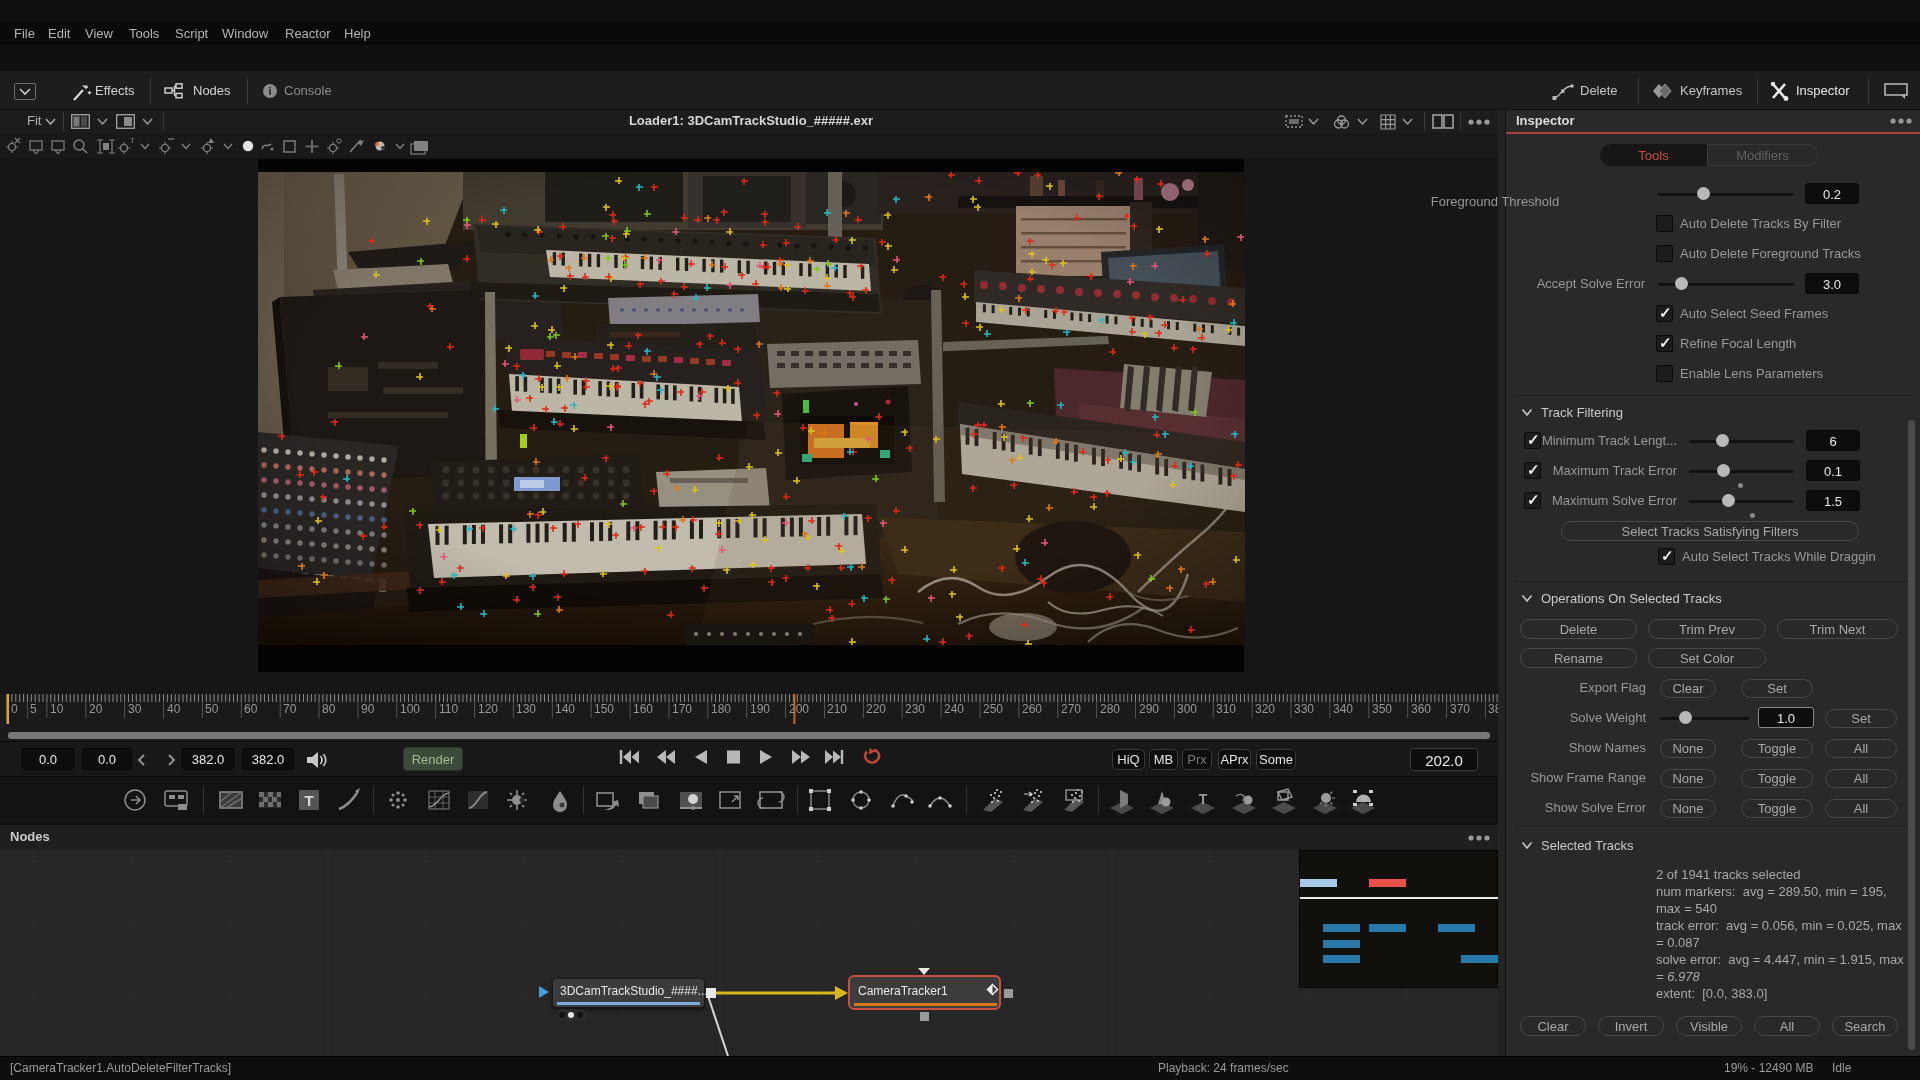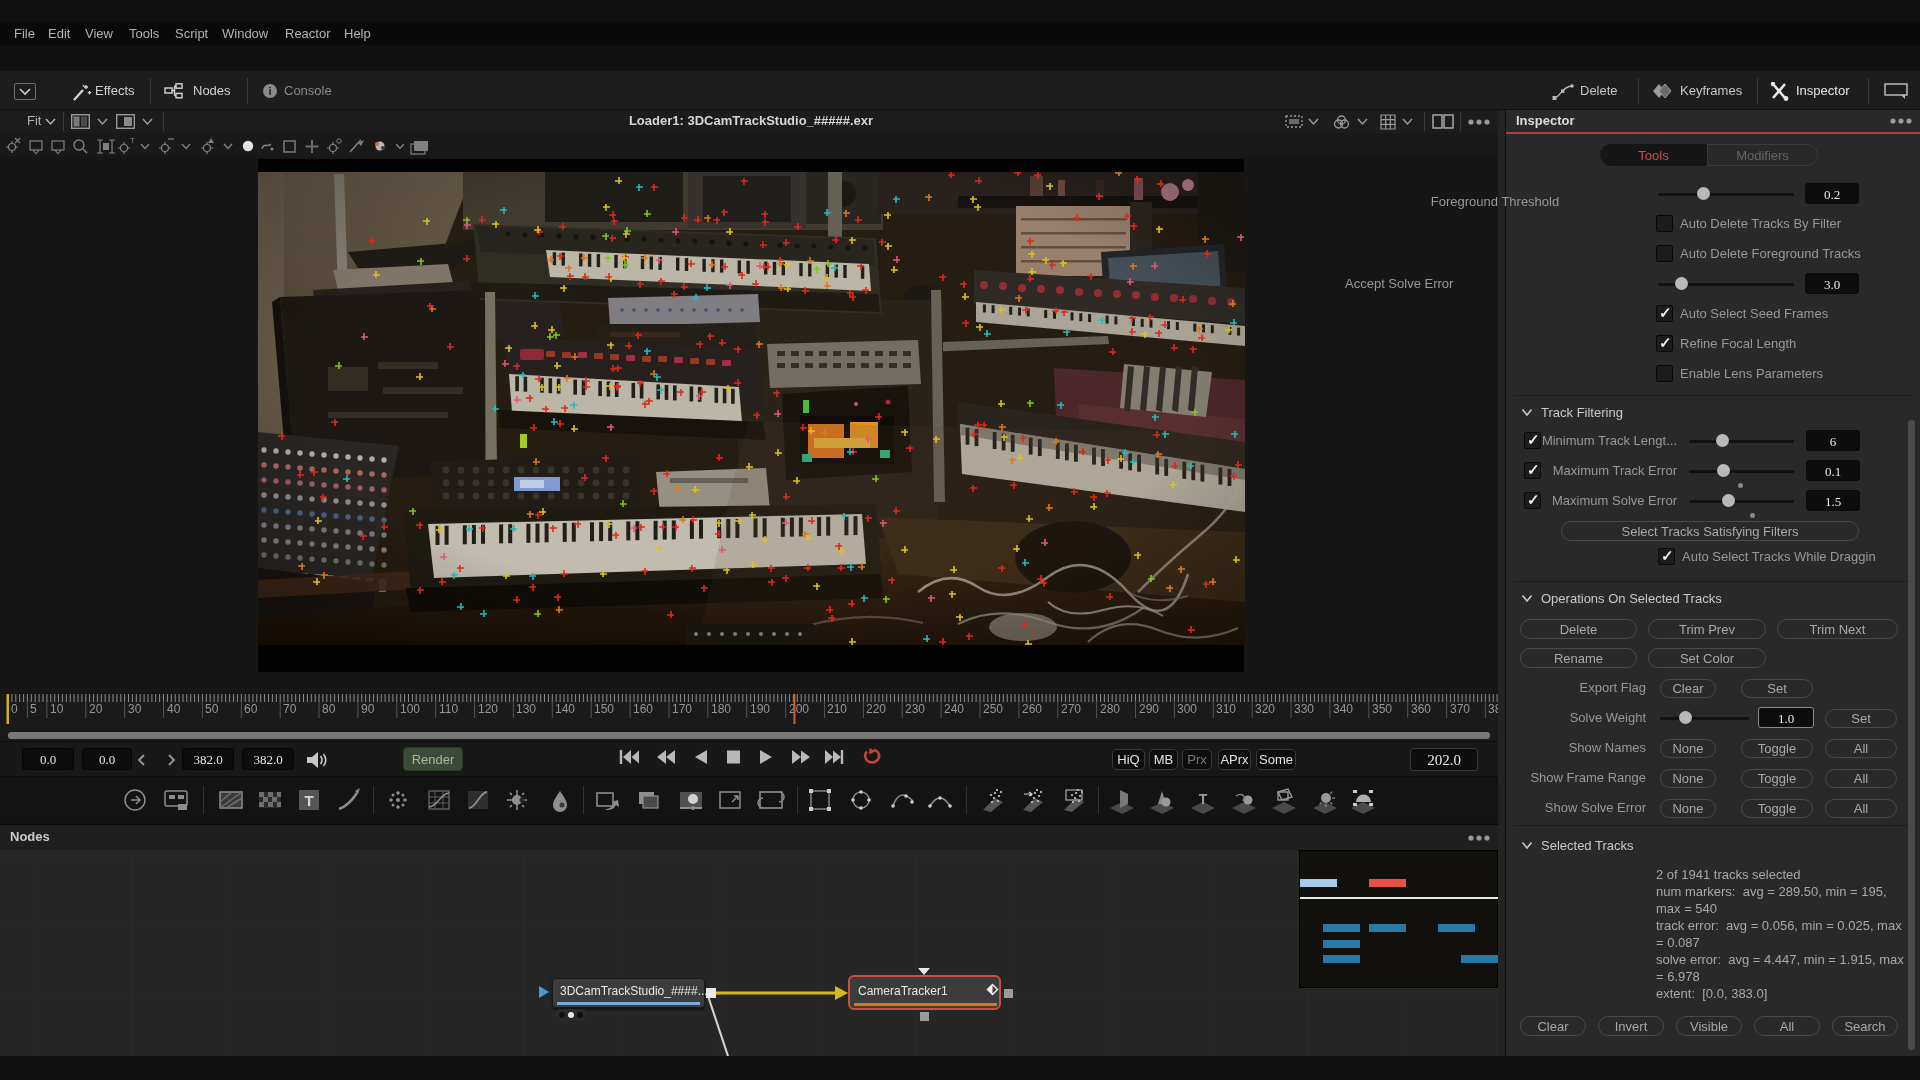--- a/index.html
+++ b/index.html
@@ -1,19 +1,19 @@
 <!DOCTYPE html>
 <html><head><meta charset="utf-8">
 <style>
 *{margin:0;padding:0;box-sizing:border-box;font-family:"Liberation Sans",sans-serif;}
 html,body{width:1920px;height:1080px;overflow:hidden;background:#101010;}
 .abs{position:absolute;}
 #page{position:relative;width:1920px;height:1080px;}
 .pill{position:absolute;border:1px solid #494949;border-radius:10px;color:#a9a9a9;font-size:13px;text-align:center;background:transparent;}
-.vbox{position:absolute;background:#0d0d0d;border:1px solid #050505;border-radius:3px;color:#e8e8e8;font-size:13px;text-align:center;font-family:Liberation Serif, serif;}
+.vbox{position:absolute;background:#0d0d0d;border:1px solid #050505;border-radius:3px;color:#e8e8e8;font-size:13px;text-align:center;}
 .ck{position:absolute;width:17px;height:17px;background:#1c1c1c;border:1px solid #090909;border-radius:2px;}
 .ck.on::after{content:"\2713";position:absolute;left:2px;top:-2px;color:#f0f0f0;font-size:15px;font-weight:bold;}
 .lbl{position:absolute;color:#989898;font-size:13px;white-space:nowrap;}
 .sect{position:absolute;color:#c9c9c9;font-size:13px;white-space:nowrap;}
 .strack{position:absolute;height:3px;background:#111111;border-radius:2px;}
 .sdot{position:absolute;width:13px;height:13px;border-radius:50%;background:#b9b9b9;}
 .sep{position:absolute;width:1px;background:#3a3a3a;}
 </style></head><body>
 <div id="page">
 
@@ -1418,21 +1418,21 @@
       <div class="abs" style="left:94px;top:34px;width:107px;height:22px;background:#161616;border:1px solid #161616;border-radius:11px 0 0 11px;color:#c65048;font-size:13px;text-align:center;line-height:21px;">Tools</div>
       <div class="abs" style="left:201px;top:34px;width:111px;height:22px;border:1px solid #3a3a3a;border-radius:0 11px 11px 0;color:#636363;font-size:13px;text-align:center;line-height:21px;">Modifiers</div>
       <div class="lbl" style="left:-161px;top:84px;width:300px;text-align:center;">Foreground Threshold</div>
       <div class="strack" style="left:152px;top:83px;width:136px;"></div>
       <div class="sdot" style="left:191px;top:77px;"></div>
       <div class="vbox" style="left:299px;top:73px;width:54px;height:21px;line-height:21px;border-color:#0a0a0a;">0.2</div>
       <div class="ck" style="left:150px;top:105px;"></div>
       <div class="lbl" style="left:174px;top:106px;">Auto Delete Tracks By Filter</div>
       <div class="ck" style="left:150px;top:135px;"></div>
       <div class="lbl" style="left:174px;top:136px;">Auto Delete Foreground Tracks</div>
-      <div class="lbl" style="left:-161px;top:166px;width:300px;text-align:left;">Accept Solve Error</div>
+      <div class="lbl" style="left:-161px;top:166px;width:300px;text-align:right;">Accept Solve Error</div>
       <div class="strack" style="left:152px;top:173px;width:136px;"></div>
       <div class="sdot" style="left:169px;top:167px;"></div>
       <div class="vbox" style="left:299px;top:163px;width:54px;height:21px;line-height:21px;border-color:#0a0a0a;">3.0</div>
       <div class="ck on" style="left:150px;top:195px;"></div>
       <div class="lbl" style="left:174px;top:196px;text-align:right;">Auto Select Seed Frames</div>
       <div class="ck on" style="left:150px;top:225px;"></div>
       <div class="lbl" style="left:174px;top:226px;">Refine Focal Length</div>
       <div class="ck" style="left:150px;top:255px;"></div>
       <div class="lbl" style="left:174px;top:256px;">Enable Lens Parameters</div>
       <div class="abs" style="left:8px;top:285px;width:398px;height:1px;background:#1e1e1e;"></div>
@@ -1494,21 +1494,27 @@
       <svg class="abs" style="left:15px;top:731px" width="12" height="9" viewBox="0 0 12 9">
         <path d="M1.5 1.5 L6 7 L10.5 1.5" fill="none" stroke="#c9c9c9" stroke-width="1.6"></path>
       </svg>
       <div class="sect" style="left:35px;top:728px;">Selected Tracks</div>
       <div class="abs" style="left:150px;top:757px;color:#a8a8a8;font-size:13px;white-space:nowrap;">2 of 1941 tracks selected</div>
       <div class="abs" style="left:150px;top:774px;color:#a8a8a8;font-size:13px;white-space:nowrap;">num markers:&nbsp; avg = 289.50, min = 195,</div>
       <div class="abs" style="left:150px;top:791px;color:#a8a8a8;font-size:13px;white-space:nowrap;">max = 540</div>
       <div class="abs" style="left:150px;top:808px;color:#a8a8a8;font-size:13px;white-space:nowrap;">track error:&nbsp; avg = 0.056, min = 0.025, max</div>
       <div class="abs" style="left:150px;top:825px;color:#a8a8a8;font-size:13px;white-space:nowrap;">= 0.087</div>
       <div class="abs" style="left:150px;top:842px;color:#a8a8a8;font-size:13px;white-space:nowrap;">solve error:&nbsp; avg = 4.447, min = 1.915, max</div>
-      <div class="abs" style="left:150px;top:859px;color:#a8a8a8;font-size:13px;white-space:nowrap;">= 6.978</div>
+      <div class="abs" style="left:150px;top:859px;color:#a8a8a8;font-size:13px;white-space:nowrap;font-style:italic;">= 6.978</div>
       <div class="abs" style="left:150px;top:876px;color:#a8a8a8;font-size:13px;white-space:nowrap;">extent:&nbsp; [0.0, 383.0]</div>
       <div class="pill" style="left:14px;top:906px;width:66px;height:20px;line-height:19px;">Clear</div>
       <div class="pill" style="left:92px;top:906px;width:66px;height:20px;line-height:19px;">Invert</div>
       <div class="pill" style="left:170px;top:906px;width:66px;height:20px;line-height:19px;">Visible</div>
       <div class="pill" style="left:248px;top:906px;width:66px;height:20px;line-height:19px;">All</div>
       <div class="pill" style="left:326px;top:906px;width:66px;height:20px;line-height:19px;">Search</div>
       <div class="abs" style="left:402px;top:310px;width:7px;height:630px;background:#4a4a4a;border-radius:3px;"></div>
     </div>
+    <div class="abs" style="left:0;top:1056px;width:1920px;height:24px;background:#0e0e0e;border-top:1px solid #000;">
+      <div class="abs" style="left:10px;top:4px;color:#9a9a9a;font-size:12px;">[CameraTracker1.AutoDeleteFilterTracks]</div>
+      <div class="abs" style="left:1158px;top:4px;color:#9a9a9a;font-size:12px;">Playback: 24 frames/sec</div>
+      <div class="abs" style="left:1724px;top:4px;color:#9a9a9a;font-size:12px;">19% - 12490 MB</div>
+      <div class="abs" style="left:1832px;top:4px;color:#9a9a9a;font-size:12px;">Idle</div>
+    </div>
   </div>
 </body></html>

